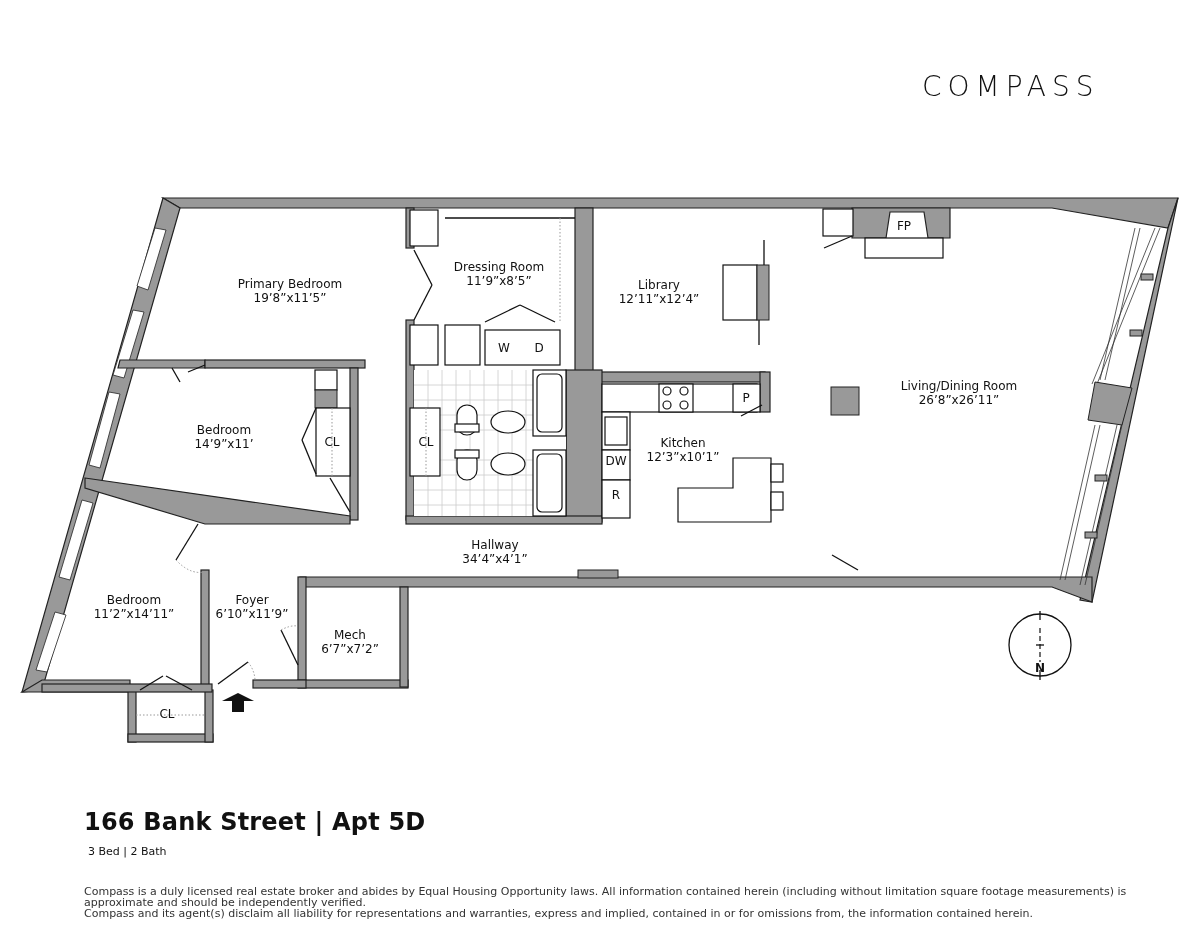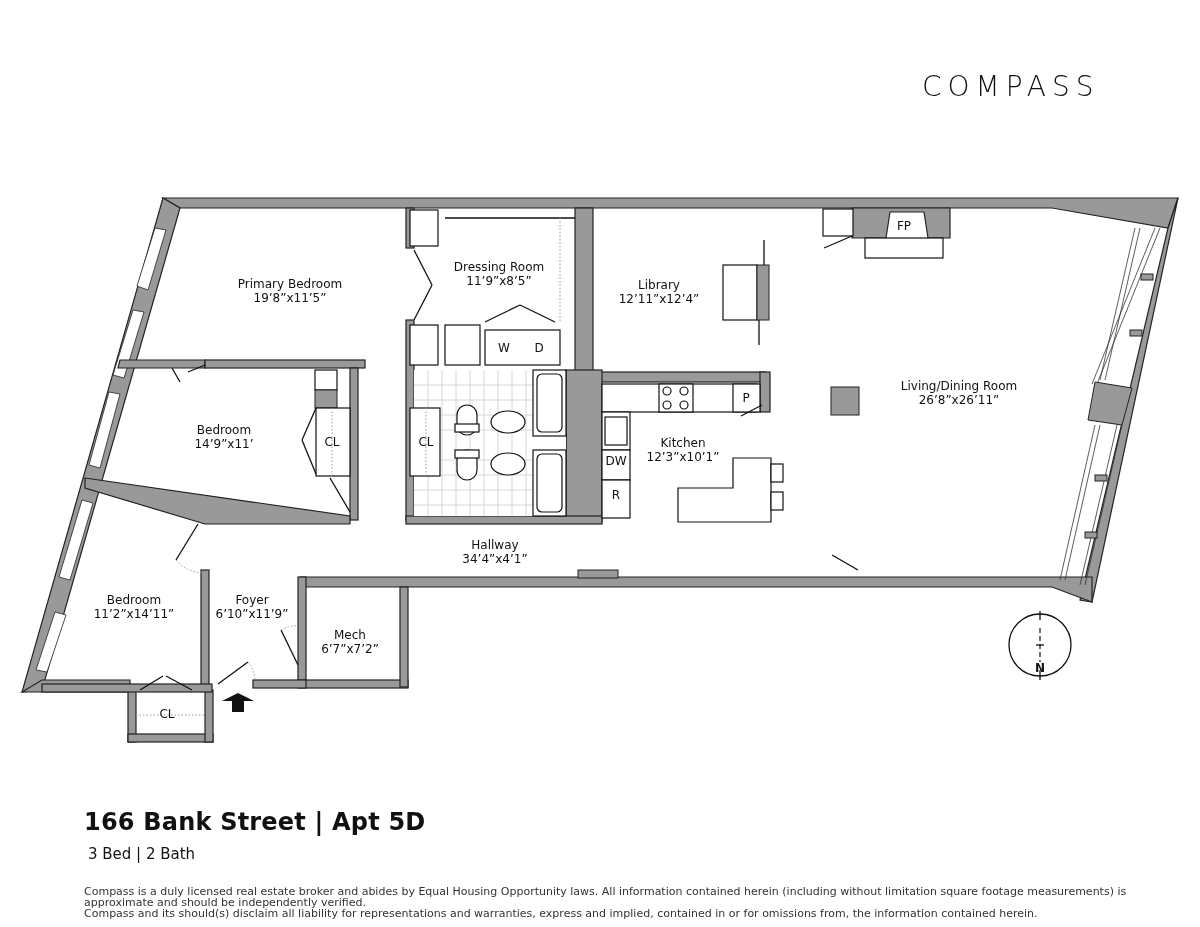--- a/index.html
+++ b/index.html
@@ -9,21 +9,21 @@
   .room-label { font-family:"DejaVu Sans", sans-serif; font-size:12px; fill:#111; text-anchor:middle; }
   .fix-label { font-family:"DejaVu Sans", sans-serif; font-size:12px; fill:#111; text-anchor:middle; }
   .wall { fill:#999999; stroke:#222; stroke-width:1.2; }
   .line { stroke:#111; stroke-width:1.3; fill:none; }
   .thin { stroke:#333; stroke-width:0.8; fill:none; }
   .dot { stroke:#999; stroke-width:1; fill:none; stroke-dasharray:1.5 2; }
   .box { fill:#fff; stroke:#111; stroke-width:1.2; }
   .grey { fill:#999; stroke:#222; stroke-width:1; }
   .tile { stroke:#ccc; stroke-width:0.8; }
   .title { position:absolute; left:84px; top:808px; font-size:24px; font-weight:bold; color:#111; letter-spacing:0.2px; }
-  .subtitle { position:absolute; left:88px; top:845px; font-size:15px; color:#111; }
+  .subtitle { position:absolute; left:88px; top:845px; font-size:11px; color:#111; }
   .disclaimer { position:absolute; left:84px; top:886px; font-size:11px; line-height:11px; color:#333; width:1100px; }
 </style>
 </head>
 <body>
 
 <div class="logo">COMPASS</div>
 
 <svg class="plan" viewBox="0 0 1200 800" xmlns="http://www.w3.org/2000/svg">
 
   <g>
@@ -248,14 +248,14 @@
     <text class="fix-label" x="616" y="499">R</text>
     <text class="fix-label" x="746" y="402">P</text>
     <text class="fix-label" x="1040" y="672" font-weight="bold" font-size="10">N</text>
   </g>
 </svg>
 
 <div class="title">166 Bank Street | Apt 5D</div>
 <div class="subtitle">3 Bed | 2 Bath</div>
 <div class="disclaimer">
   <div>Compass is a duly licensed real estate broker and abides by Equal Housing Opportunity laws.  All information contained herein (including without limitation square footage measurements) is approximate and should be independently verified.</div>
-  <div>Compass and its should(s) disclaim all liability for representations and warranties, express and implied, contained in or for omissions from, the information contained herein.</div>
+  <div>Compass and its agent(s) disclaim all liability for representations and warranties, express and implied, contained in or for omissions from, the information contained herein.</div>
 </div>
 
 </body></html>

